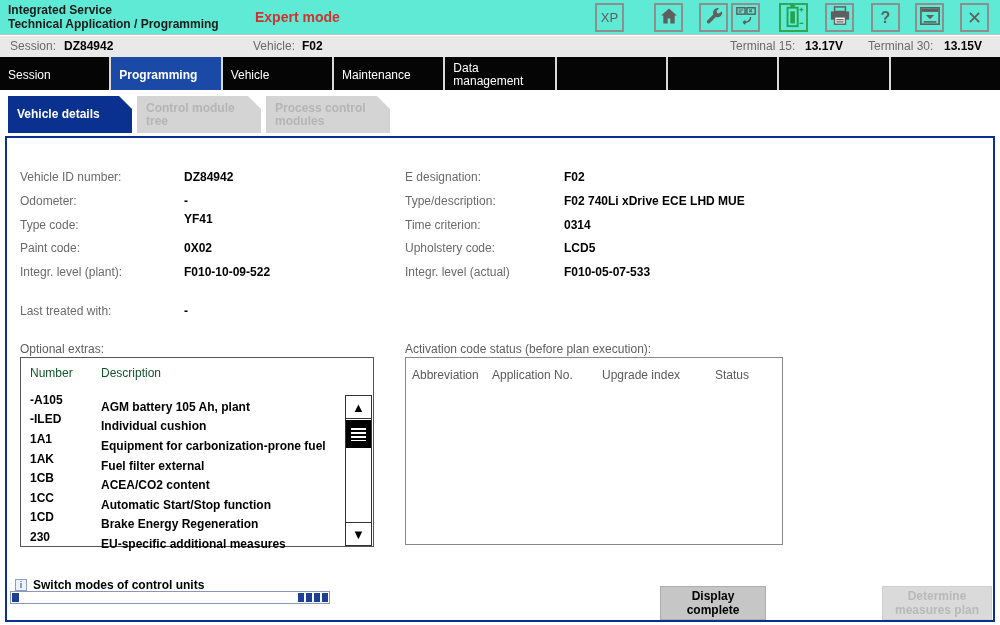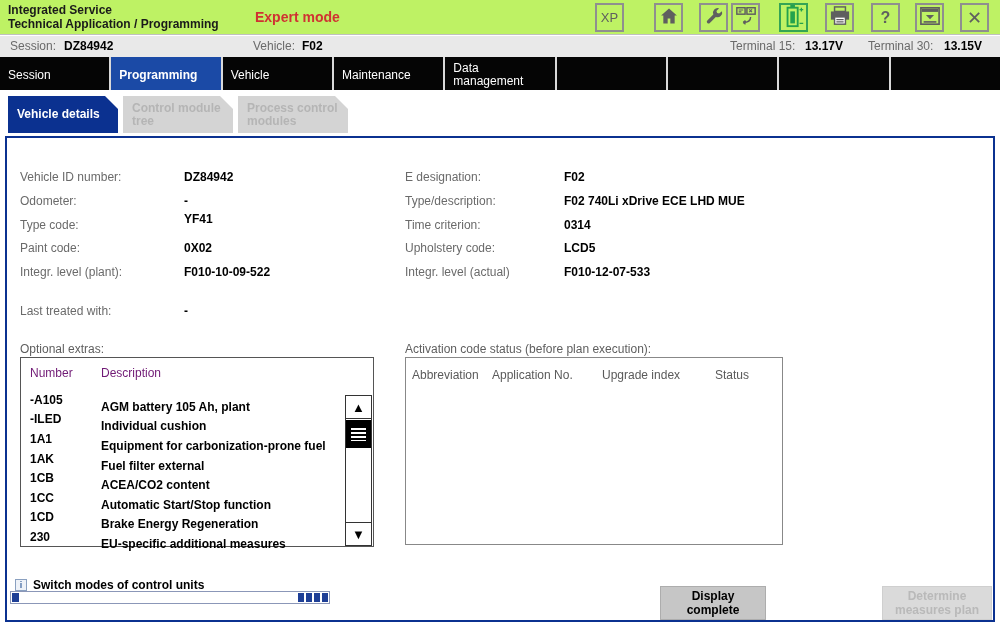--- a/index.html
+++ b/index.html
@@ -1,21 +1,21 @@
 <!DOCTYPE html>
 <html><head>
 <meta charset="utf-8">
 <style>
   * { margin:0; padding:0; box-sizing:border-box; }
   html,body { width:1000px; height:625px; }
   body { font-family:"Liberation Sans","DejaVu Sans",sans-serif; background:#d2d2d2; }
   .window { position:relative; width:1000px; height:625px; background:#ffffff; outline:1px solid #8a8a8a; overflow:hidden; }
 
   
-  .header { position:absolute; left:0; top:0; width:1000px; height:35px; background:#bef264; border-bottom:1px solid #c0c0c0; }
+  .header { position:absolute; left:0; top:0; width:1000px; height:35px; background:#5eead4; border-bottom:1px solid #c0c0c0; }
   .app-title { position:absolute; left:8px; top:3px; font-size:12px; font-weight:bold; color:#1a1a1a; line-height:14px; }
   .expert-mode { position:absolute; left:255px; top:9px; font-size:14px; font-weight:bold; }
   .toolbar { position:absolute; right:11px; top:3px; display:flex; align-items:center; }
   .tbtn { width:29px; height:29px; border:2px solid #8f8f8f; background:transparent; display:flex; align-items:center; justify-content:center; color:#5f5f5f; font-size:13px; cursor:default; }
   .tbtn.battery { border-color:#35a455; }
   .tbtn.close { font-size:18px; }
   .tbtn.help { font-size:16px; font-weight:bold; }
 
   
   .session-bar { position:absolute; left:0; top:36px; width:1000px; height:21px; background:#e9e9e9; font-size:12px; }
@@ -23,34 +23,34 @@
   .session-bar .valb { color:#000; font-weight:bold; position:absolute; top:3px; }
 
   
   .menu-bar { position:absolute; left:0; top:57px; width:1000px; height:33px; display:flex; background:#d9d9d9; }
   .menu-tab { flex:1; background:#050505; color:#fff; font-size:12px; display:flex; align-items:center; padding:18px 8px; margin-right:2px; line-height:13px; }
   .menu-tab:last-child { margin-right:0; }
   .menu-tab.active { background:#1b4aa6; font-weight:bold; }
 
   
   .subtab-bar { position:absolute; left:0; top:90px; width:1000px; height:46px; background:#ffffff; display:flex; align-items:flex-start; padding:6px 0 0 8px; }
-  .subtab { width:110px; height:37px; margin-right:5px; padding:3px 9px; font-size:12px; font-weight:bold; display:flex; align-items:center; line-height:13px;
+  .subtab { width:124px; height:37px; margin-right:5px; padding:3px 9px; font-size:12px; font-weight:bold; display:flex; align-items:center; line-height:13px;
             clip-path:polygon(0 0, calc(100% - 13px) 0, 100% 13px, 100% 100%, 0 100%); }
   .subtab.active { background:#0b3190; color:#ffffff; }
   .subtab.disabled { background:#d4d4d4; color:#b5b5b5; }
 
   
   .panel { position:absolute; left:5px; top:136px; width:990px; height:486px; background:#ffffff; border:2px solid #0b3190; }
   .lbl { position:absolute; font-size:12px; color:#6a6a6a; white-space:nowrap; }
   .val { position:absolute; font-size:12px; color:#000; font-weight:bold; white-space:nowrap; }
 
   
   .sect-title { position:absolute; font-size:12px; color:#5e5e5e; }
   .extras-table { position:absolute; left:13px; top:219px; width:354px; height:190px; border:1px solid #555; }
-  .extras-head { display:flex; padding:8px 0 10px 9px; font-size:12px; color:#701a75; }
+  .extras-head { display:flex; padding:8px 0 10px 9px; font-size:12px; color:#14532d; }
   .extras-head .c1 { width:71px; }
   .extras-row { display:flex; padding-left:9px; height:19.6px; align-items:center; font-size:12px; font-weight:bold; color:#000; }
   .extras-row .c1 { width:71px; }
   .extras-row .c2 { padding-right:34px; white-space:nowrap; overflow:hidden;margin-top:14px; }
 
   
   .vscroll { position:absolute; right:1px; top:37px; width:27px; height:151px; border:1px solid #333; background:#fff; }
   .vs-up, .vs-down { position:absolute; left:0; width:25px; height:23px; display:flex; align-items:center; justify-content:center; font-size:13px; color:#000; background:#fff; }
   .vs-up { top:0; border-bottom:1px solid #333; }
   .vs-down { bottom:0; border-top:1px solid #333; }
@@ -196,21 +196,21 @@
 
     <span class="lbl" style="left:398px;top:32px">E designation:</span>
     <span class="val" style="left:557px;top:32px">F02</span>
     <span class="lbl" style="left:398px;top:56px">Type/description:</span>
     <span class="val" style="left:557px;top:56px">F02 740Li xDrive ECE LHD MUE</span>
     <span class="lbl" style="left:398px;top:80px">Time criterion:</span>
     <span class="val" style="left:557px;top:80px">0314</span>
     <span class="lbl" style="left:398px;top:103px">Upholstery code:</span>
     <span class="val" style="left:557px;top:103px">LCD5</span>
     <span class="lbl" style="left:398px;top:127px">Integr. level (actual)</span>
-    <span class="val" style="left:557px;top:127px">F010-12-07-533</span>
+    <span class="val" style="left:557px;top:127px">F010-05-07-533</span>
 
     <span class="sect-title" style="left:13px;top:204px">Optional extras:</span>
     <span class="sect-title" style="left:398px;top:204px">Activation code status (before plan execution):</span>
 
     <div class="extras-table">
       <div class="extras-head">
         <span class="c1">Number</span>
         <span class="c2">Description</span>
       </div>
       <div class="extras-row">

